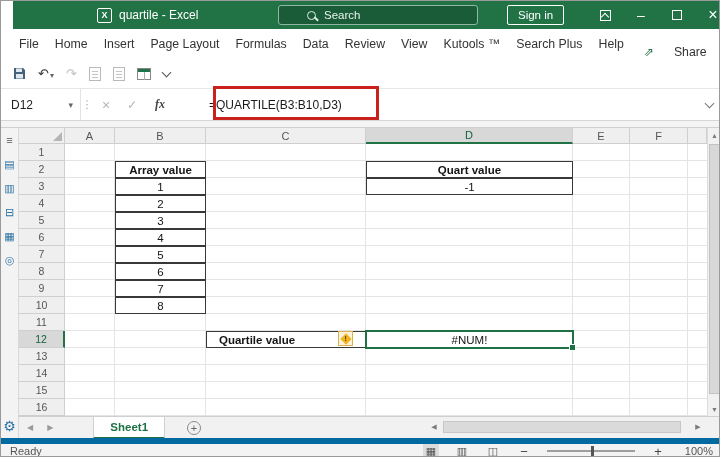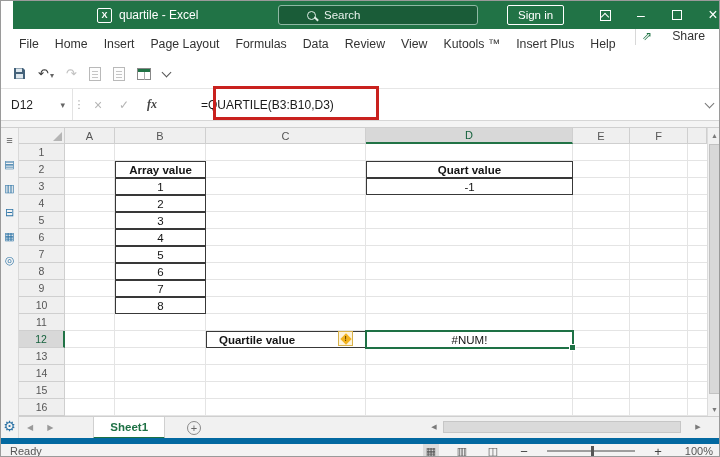--- a/index.html
+++ b/index.html
@@ -30,21 +30,21 @@
   .wbtn { width:36px; height:28px; display:flex; align-items:center; justify-content:center;
           color:#fff; font-size:12px; }
   .ic-ribbon { width:11px; height:11px; border:1px solid #fff; display:flex; align-items:center; justify-content:center; }
   .ic-ribbon::before { content:""; width:5px; height:5px; border-left:1.5px solid #fff; border-top:1.5px solid #fff; transform:rotate(45deg); margin-top:3px; }
   .ic-min::before { content:"–"; font-size:14px; }
   .ic-max { width:10px; height:10px; border:1px solid #fff; }
   .ic-close::before { content:"×"; font-size:16px; }
 
   
   .menubar { position:absolute; left:0; top:28px; width:100%; height:30px; background:#fff;
-             display:flex; align-items:flex-start; padding:0 10px; font-size:12.3px; color:#333; }
+             display:flex; align-items:flex-end; padding:0 10px; font-size:12.3px; color:#333; }
   .mtab { padding:0 8px; height:100%; display:flex; align-items:center; white-space:nowrap; }
   .m-spacer { flex:1; }
   .m-div { width:1px; height:16px; background:#d8d8d8; margin:0 6px; }
   .share { display:flex; align-items:center; gap:20px; padding-right:4px; color:#333; }
   .shareic { color:#217346; font-size:12px; }
   .shareic::before { content:"⇗"; }
 
   
   .qat { position:absolute; left:0; top:58px; width:100%; height:30px; background:#fff;
          display:flex; align-items:center; gap:12px; padding:0 12px; border-bottom:1px solid #e6e6e6; }
@@ -57,21 +57,21 @@
                     background:#c5c5c5; box-shadow:0 3px 0 #c5c5c5, 0 6px 0 #c5c5c5; }
   .tbl-ic { width:14px; height:12px; border:1px solid #888; position:relative; background:#fff; }
   .tbl-ic::before { content:""; position:absolute; left:0; top:0; width:100%; height:3px; background:#217346; }
   .tbl-ic::after { content:""; position:absolute; left:6px; top:3px; width:1px; height:8px; background:#aaa; }
   .i-chev { width:7px; height:7px; border-right:1.5px solid #555; border-bottom:1.5px solid #555;
             transform:rotate(45deg); margin-top:-3px; }
 
   
   .formulabar { position:absolute; left:0; top:88px; width:100%; height:32px; background:#fff;
                 display:flex; align-items:stretch; border-bottom:1px solid #d6d6d6; }
-  .namebox { width:72px; display:flex; align-items:center; padding-left:10px; font-size:12px;
+  .namebox { width:80px; display:flex; align-items:center; padding-left:10px; font-size:12px;
              color:#222; position:relative; border-right:1px solid #e3e3e3; }
   .nb-arrow { position:absolute; right:7px; color:#666; font-size:9px; }
   .nb-arrow::before { content:"▾"; }
   .fb-dots { width:12px; display:flex; align-items:center; justify-content:center; color:#a8a8a8; font-size:11px; }
   .fb-dots::before { content:"⋮"; }
   .fbtn { width:26px; display:flex; align-items:center; justify-content:center; font-size:12px; color:#b5b5b5; }
   .fbtn.fx { width:30px; color:#444; font-style:italic; font-family:"Liberation Serif", serif; font-weight:bold; }
   .i-x::before { content:"×"; font-size:14px; }
   .i-check::before { content:"✓"; }
   .formula-text { flex:1; display:flex; align-items:center; padding-left:34px; font-size:12px; color:#1a1a1a; }
@@ -205,21 +205,21 @@
   <div class="menubar">
     <span class="mtab">File</span>
     <span class="mtab">Home</span>
     <span class="mtab">Insert</span>
     <span class="mtab">Page Layout</span>
     <span class="mtab">Formulas</span>
     <span class="mtab">Data</span>
     <span class="mtab">Review</span>
     <span class="mtab">View</span>
     <span class="mtab">Kutools ™</span>
-    <span class="mtab">Insert Plus</span>
+    <span class="mtab">Search Plus</span>
     <span class="mtab">Help</span>
     <span class="m-spacer"></span>
     <span class="m-div"></span>
     <span class="share">
       <span class="shareic"></span>
       <span>Share</span>
     </span>
   </div>
 
   <div class="qat">

